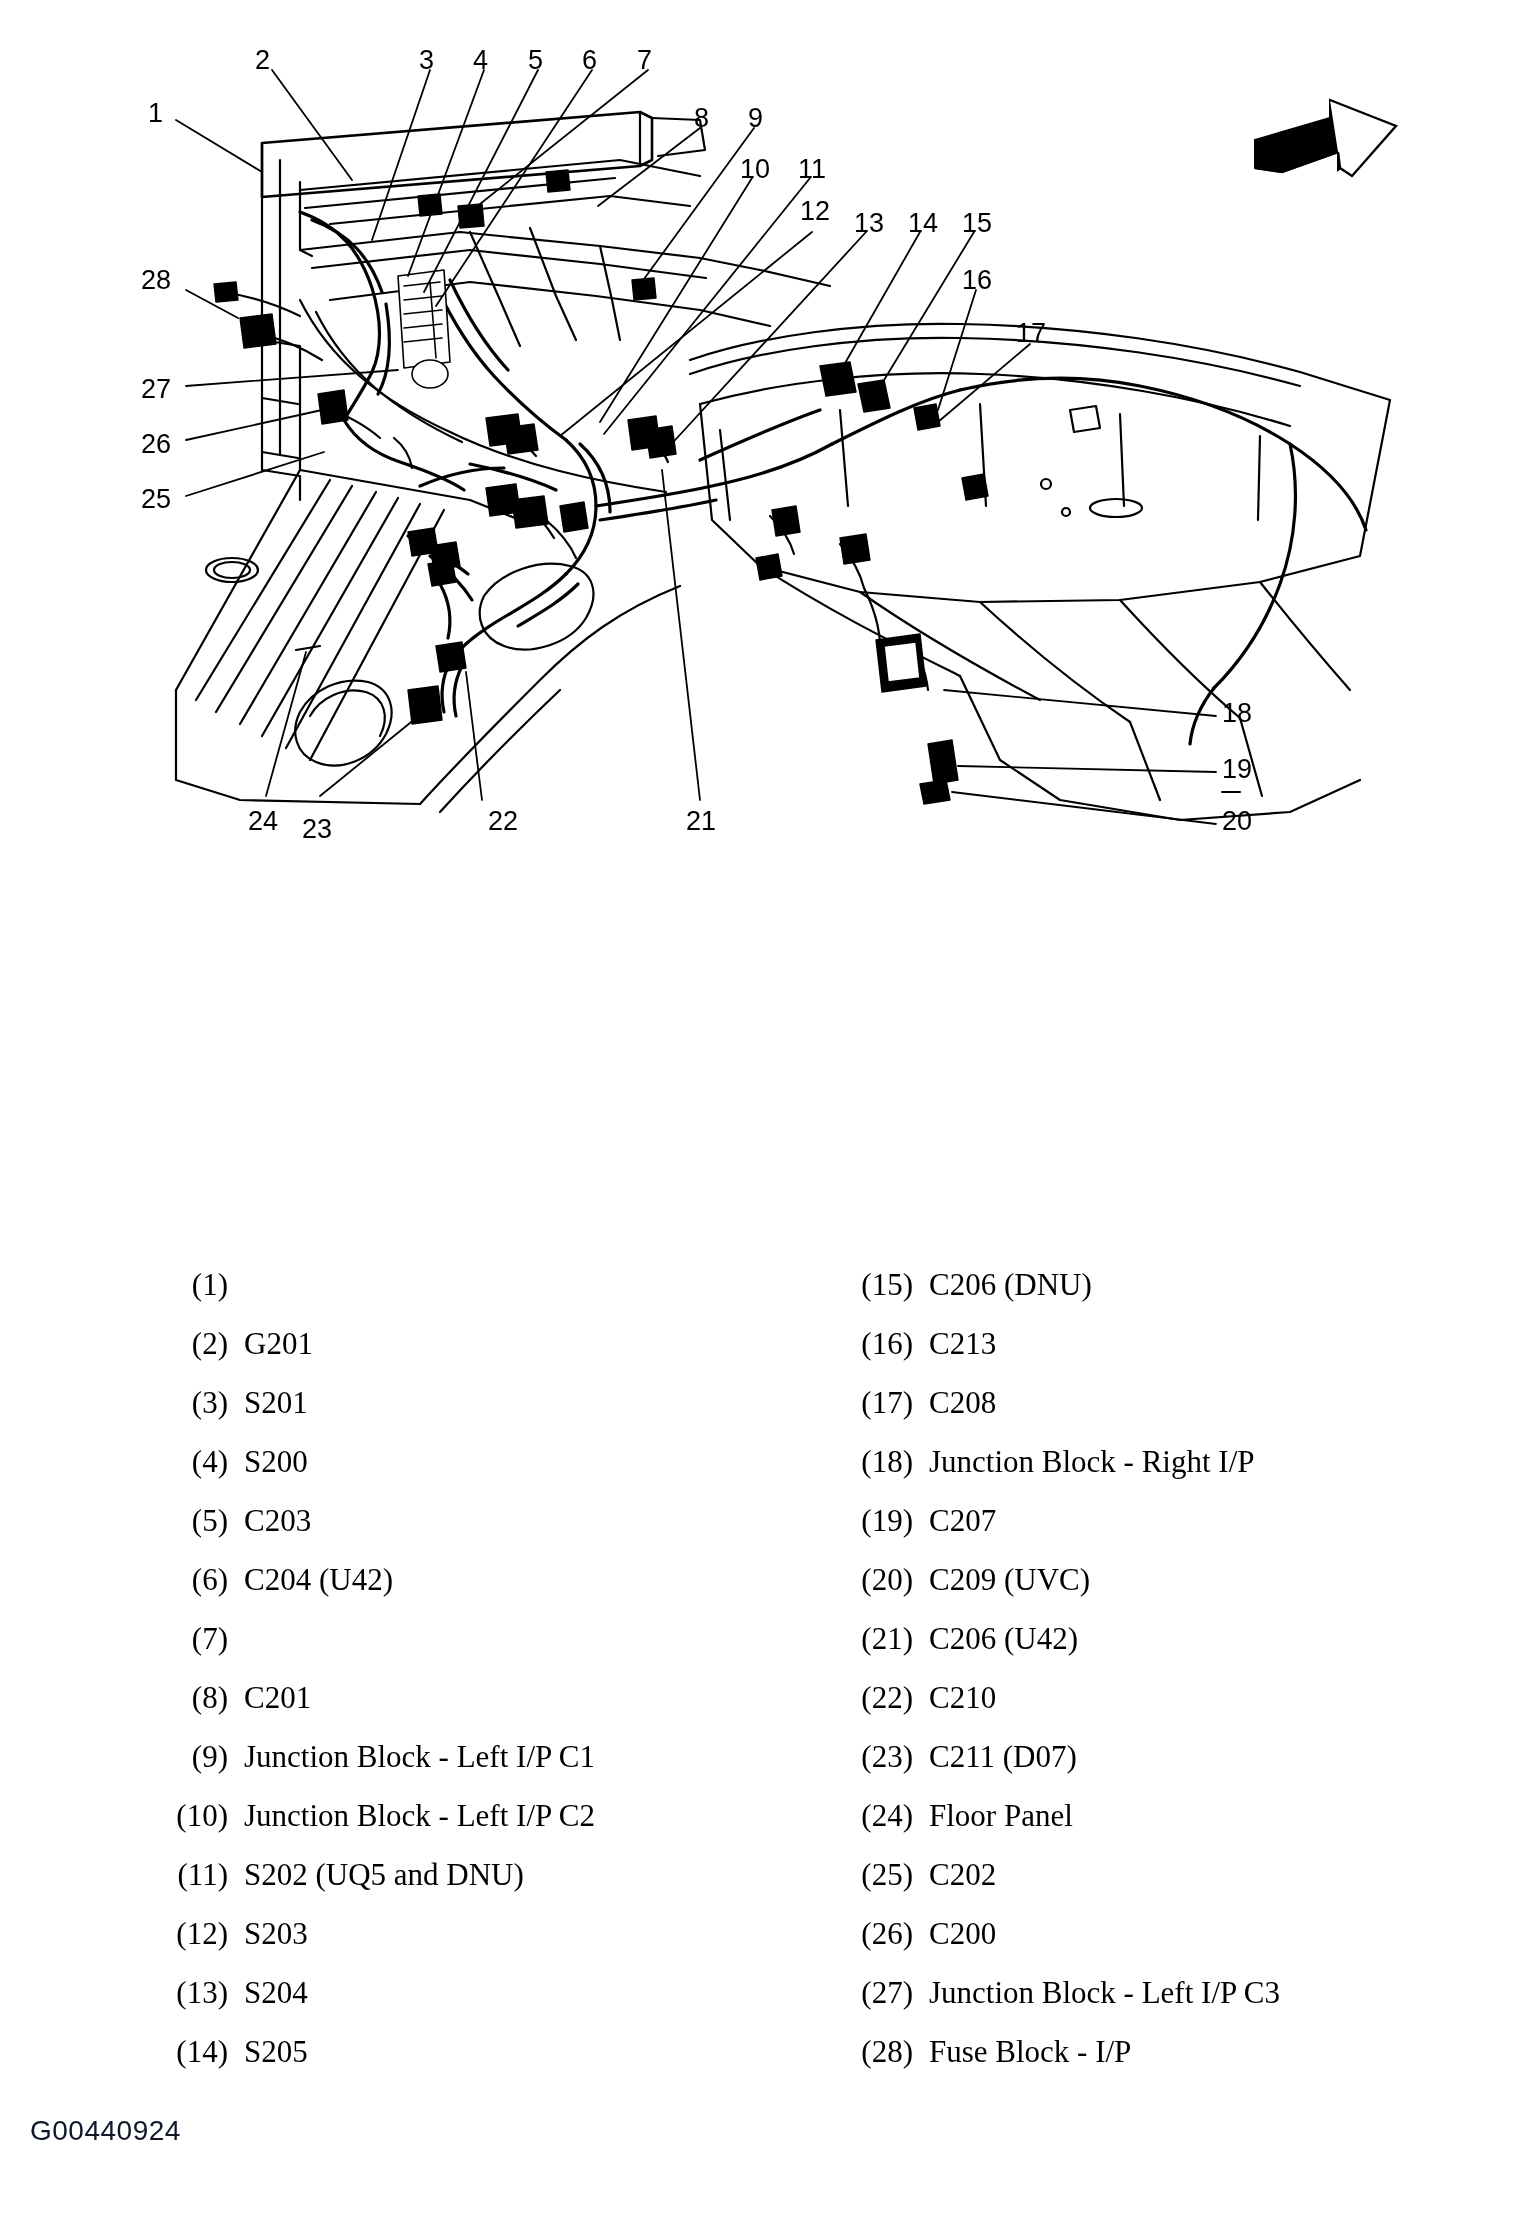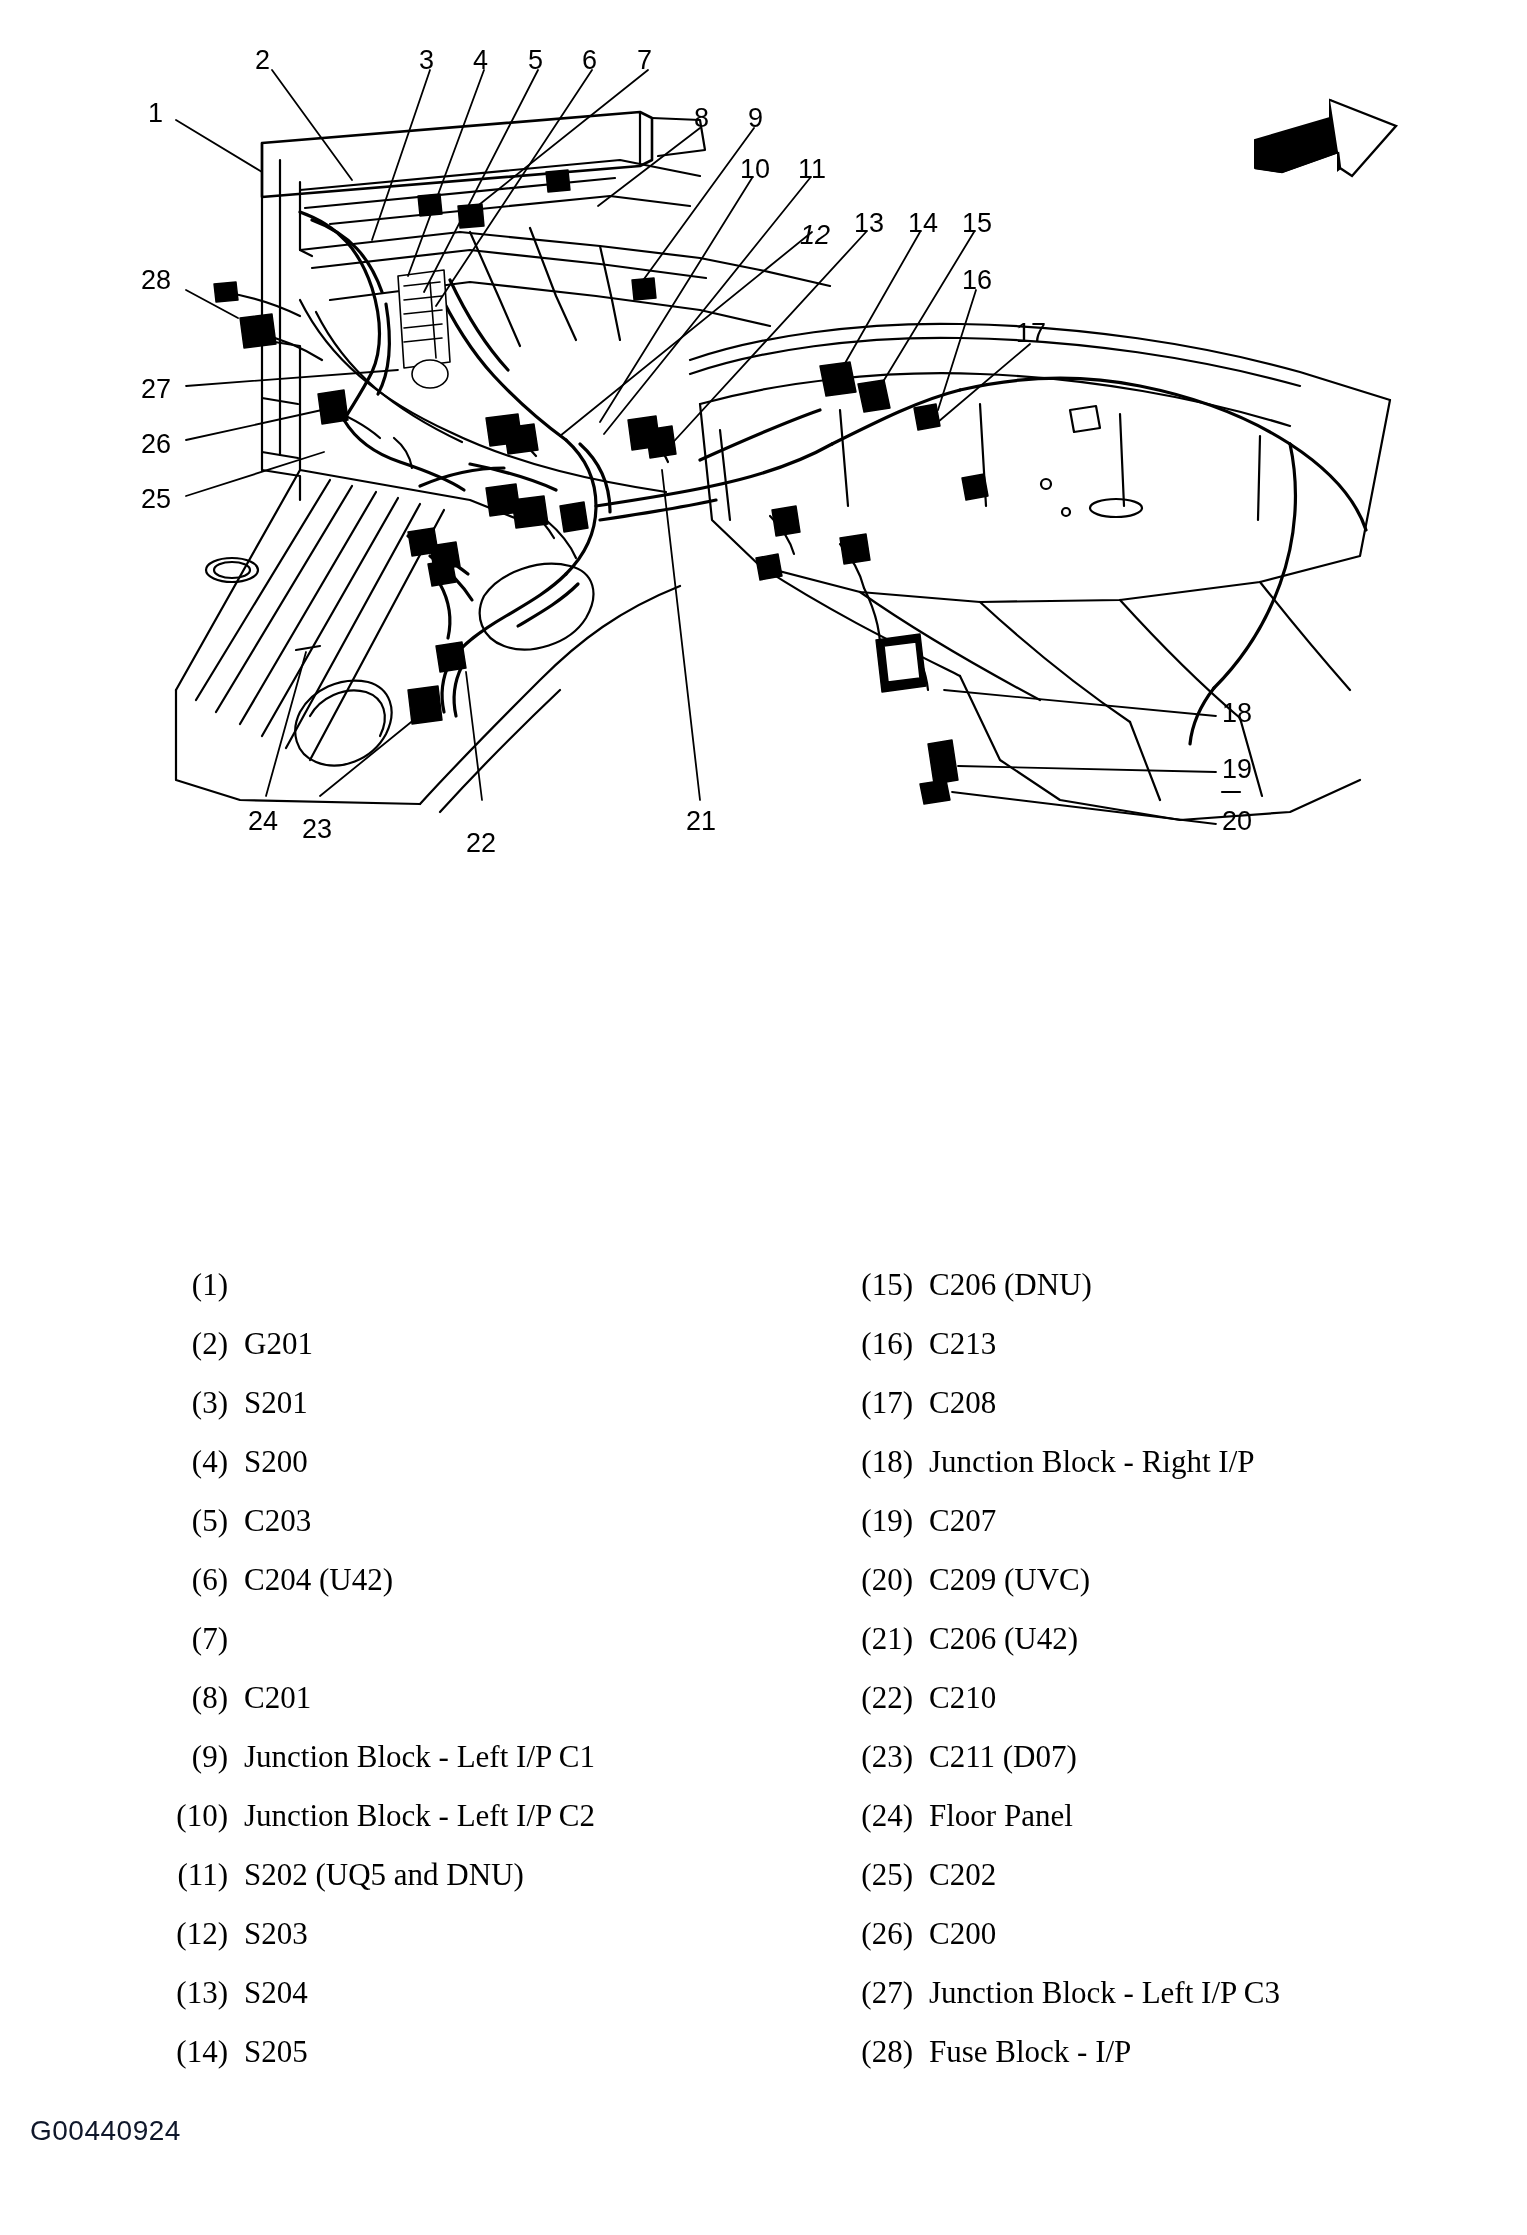--- a/index.html
+++ b/index.html
@@ -314,31 +314,31 @@
   <div class="callout" style="left:255px;  top:47px;">2</div>
   <div class="callout" style="left:419px;  top:47px;">3</div>
   <div class="callout" style="left:473px;  top:47px;">4</div>
   <div class="callout" style="left:528px;  top:47px;">5</div>
   <div class="callout" style="left:582px;  top:47px;">6</div>
   <div class="callout" style="left:637px;  top:47px;">7</div>
   <div class="callout" style="left:694px;  top:105px;">8</div>
   <div class="callout" style="left:748px;  top:105px;">9</div>
   <div class="callout" style="left:740px;  top:156px;">10</div>
   <div class="callout" style="left:798px;  top:156px;">11</div>
-  <div class="callout" style="left:800px;  top:222px;font-style:italic;">12</div>
+  <div class="callout" style="left:800px;  top:198px;">12</div>
   <div class="callout" style="left:854px;  top:210px;">13</div>
   <div class="callout" style="left:908px;  top:210px;">14</div>
   <div class="callout" style="left:962px;  top:210px;">15</div>
   <div class="callout" style="left:962px;  top:267px;">16</div>
   <div class="callout" style="left:1016px; top:320px;text-align:center;">17</div>
   <div class="callout" style="left:1222px; top:700px;">18</div>
   <div class="callout" style="left:1222px; top:756px;">19</div>
   <div class="callout" style="left:1222px; top:808px;">20</div>
   <div class="callout" style="left:686px;  top:808px;">21</div>
-  <div class="callout" style="left:466px;  top:808px;margin-top:22px;">22</div>
+  <div class="callout" style="left:488px;  top:808px;">22</div>
   <div class="callout" style="left:302px;  top:808px;margin-top:8px;">23</div>
   <div class="callout" style="left:248px;  top:808px;">24</div>
   <div class="callout" style="left:141px;  top:486px;">25</div>
   <div class="callout" style="left:141px;  top:431px;">26</div>
   <div class="callout" style="left:141px;  top:376px;">27</div>
   <div class="callout" style="left:141px;  top:267px;">28</div>
 </div>
 
 <div id="legend">
 

